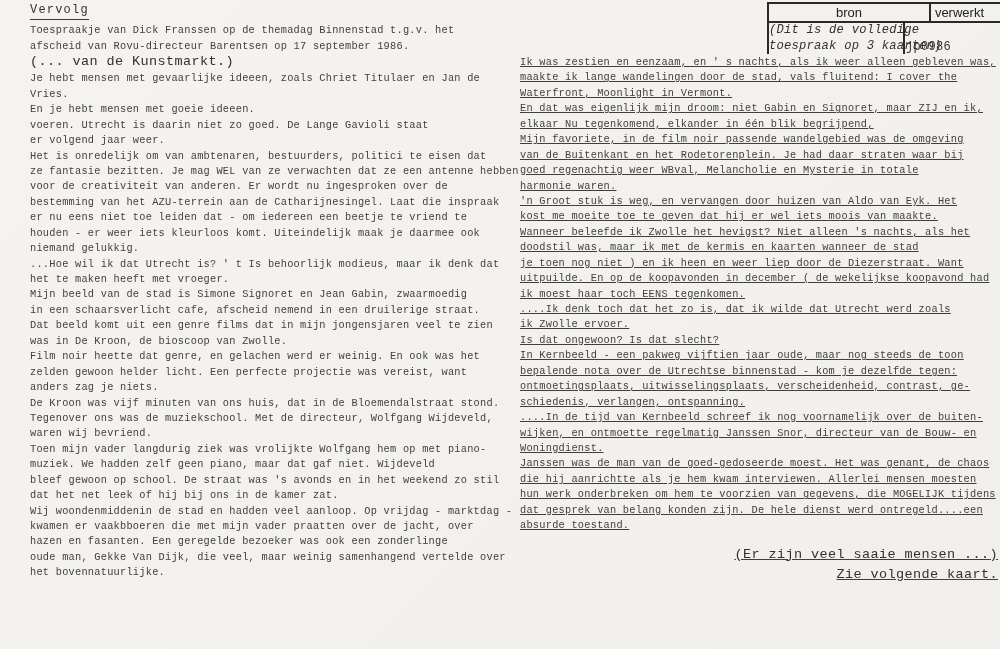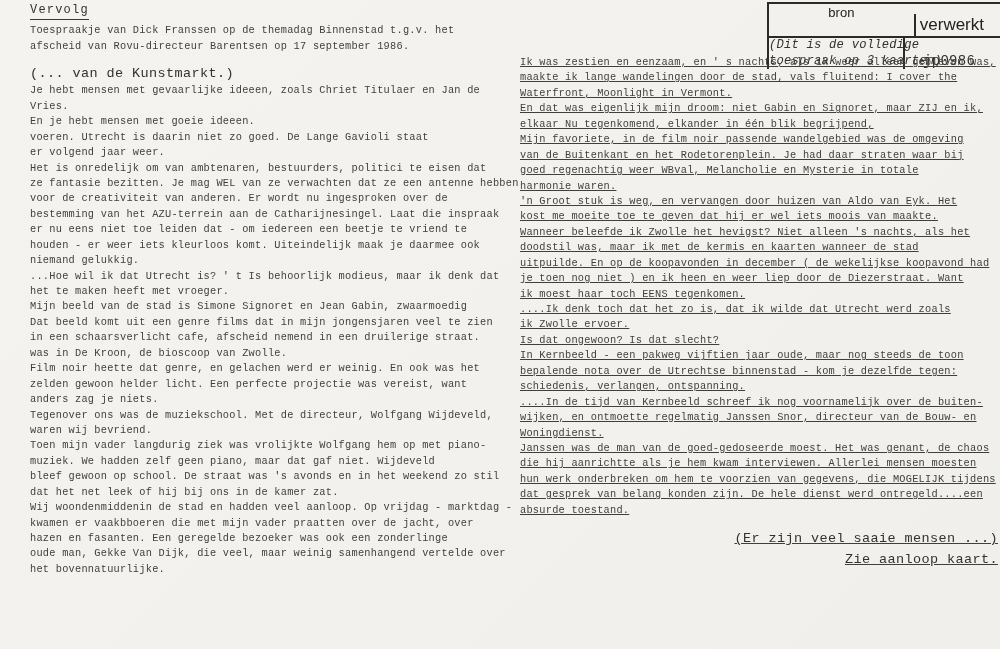--- a/index.html
+++ b/index.html
@@ -42,21 +42,21 @@
     white-space: pre;
   }
   .doc-title {
     display: inline-block;
     font-size: 12px;
     letter-spacing: 1.2px;
     border-bottom: 1.5px solid #3a3936;
     padding-bottom: 1px;
     margin-bottom: 3px;
   }
-  .aside-line { height: 16px; margin: 12px 0 1px 0; }
+  .aside-line { height: 16px; margin: 0 0 1px 0; }
   .closing { margin-top: 13px; text-align: right; }
   .closing .big { height: 20.5px; }
   
   .header-table {
     position: absolute;
     left: 767px; top: 2px;
     width: 233px;
     border-top: 2px solid #2b2a28;
     font-family: "Liberation Sans", sans-serif;
   }
@@ -68,24 +68,23 @@
   .ht-head .ht-bron {
     width: 167px;
     text-align: center;
     font-size: 13px;
     color: #232220;
     padding: 1px 0 1px 0;
   }
   .ht-head .ht-verwerkt {
     flex: 1;
     border-left: 2px solid #2b2a28;
-    font-size: 17px;
+    font-size: 13px;
     color: #232220;
     padding: 1px 16px 1px 4px;
-    margin-top: 10px;
   }
   .ht-body {
     display: flex;
     border-left: 2px solid #2b2a28;
     height: 31px;
   }
   .ht-note {
     width: 134px;
     font-family: "Liberation Mono", "DejaVu Sans Mono", monospace;
     font-size: 12.2px;
@@ -95,25 +94,24 @@
     white-space: pre;
     font-style: italic;
   }
   .ht-note .tl { height: 15.5px; }
   .ht-code {
     flex: 1;
     border-left: 2px solid #2b2a28;
     display: flex;
     align-items: flex-end;
     font-family: "Liberation Mono", "DejaVu Sans Mono", monospace;
-    font-size: 14px;
+    font-size: 12px;
     letter-spacing: 0.3px;
     color: #33322f;
-    padding-left: 18px;
-    text-decoration: underline;
+    padding-left: 1px;
   }
 </style>
 </head>
 <body>
 
 <div class="page">
 
   <div class="header-table">
     <div class="ht-head">
       <div class="ht-bron">bron</div>
@@ -143,26 +141,27 @@
         <div class="tl">Het is onredelijk om van ambtenaren, bestuurders, politici te eisen dat</div>
         <div class="tl">ze fantasie bezitten. Je mag WEL van ze verwachten dat ze een antenne hebben</div>
         <div class="tl">voor de creativiteit van anderen. Er wordt nu ingesproken over de</div>
         <div class="tl">bestemming van het AZU-terrein aan de Catharijnesingel. Laat die inspraak</div>
         <div class="tl">er nu eens niet toe leiden dat - om iedereen een beetje te vriend te</div>
         <div class="tl">houden - er weer iets kleurloos komt. Uiteindelijk maak je daarmee ook</div>
         <div class="tl">niemand gelukkig.</div>
         <div class="tl">...Hoe wil ik dat Utrecht is? ' t Is behoorlijk modieus, maar ik denk dat</div>
         <div class="tl">het te maken heeft met vroeger.</div>
         <div class="tl">Mijn beeld van de stad is Simone Signoret en Jean Gabin, zwaarmoedig</div>
+        <div class="tl">in een schaarsverlicht cafe, afscheid nemend in een druilerige straat.</div>
         <div class="tl">Dat beeld komt uit een genre films dat in mijn jongensjaren veel te zien</div>
-        <div class="tl">in een schaarsverlicht cafe, afscheid nemend in een druilerige straat.</div>
         <div class="tl">was in De Kroon, de bioscoop van Zwolle.</div>
         <div class="tl">Film noir heette dat genre, en gelachen werd er weinig. En ook was het</div>
         <div class="tl">zelden gewoon helder licht. Een perfecte projectie was vereist, want</div>
         <div class="tl">anders zag je niets.</div>
+        <div class="tl">De Kroon was vijf minuten van ons huis, dat in de Bloemendalstraat stond.</div>
         <div class="tl">Tegenover ons was de muziekschool. Met de directeur, Wolfgang Wijdeveld,</div>
         <div class="tl">waren wij bevriend.</div>
         <div class="tl">Toen mijn vader langdurig ziek was vrolijkte Wolfgang hem op met piano-</div>
         <div class="tl">muziek. We hadden zelf geen piano, maar dat gaf niet. Wijdeveld</div>
         <div class="tl">bleef gewoon op school. De straat was 's avonds en in het weekend zo stil</div>
         <div class="tl">dat het net leek of hij bij ons in de kamer zat.</div>
         <div class="tl">Wij woondenmiddenin de stad en hadden veel aanloop. Op vrijdag - marktdag -</div>
         <div class="tl">kwamen er vaakbboeren die met mijn vader praatten over de jacht, over</div>
         <div class="tl">hazen en fasanten. Een geregelde bezoeker was ook een zonderlinge</div>
         <div class="tl">oude man, Gekke Van Dijk, die veel, maar weinig samenhangend vertelde over</div>
@@ -178,37 +177,38 @@
         <div class="tl">En dat was eigenlijk mijn droom: niet Gabin en Signoret, maar ZIJ en ik,</div>
         <div class="tl">elkaar Nu tegenkomend, elkander in één blik begrijpend,</div>
         <div class="tl">Mijn favoriete, in de film noir passende wandelgebied was de omgeving</div>
         <div class="tl">van de Buitenkant en het Rodetorenplein. Je had daar straten waar bij</div>
         <div class="tl">goed regenachtig weer WBval, Melancholie en Mysterie in totale</div>
         <div class="tl">harmonie waren.</div>
         <div class="tl">'n Groot stuk is weg, en vervangen door huizen van Aldo van Eyk. Het</div>
         <div class="tl">kost me moeite toe te geven dat hij er wel iets moois van maakte.</div>
         <div class="tl">Wanneer beleefde ik Zwolle het hevigst? Niet alleen 's nachts, als het</div>
         <div class="tl">doodstil was, maar ik met de kermis en kaarten wanneer de stad</div>
+        <div class="tl">je toen nog niet ) en ik heen en weer liep door de Diezerstraat. Want</div>
         <div class="tl">uitpuilde. En op de koopavonden in december ( de wekelijkse koopavond had</div>
-        <div class="tl">je toen nog niet ) en ik heen en weer liep door de Diezerstraat. Want</div>
         <div class="tl">ik moest haar toch EENS tegenkomen.</div>
         <div class="tl">....Ik denk toch dat het zo is, dat ik wilde dat Utrecht werd zoals</div>
         <div class="tl">ik Zwolle ervoer.</div>
         <div class="tl">Is dat ongewoon? Is dat slecht?</div>
         <div class="tl">In Kernbeeld - een pakweg vijftien jaar oude, maar nog steeds de toon</div>
         <div class="tl">bepalende nota over de Utrechtse binnenstad - kom je dezelfde tegen:</div>
+        <div class="tl">ontmoetingsplaats, uitwisselingsplaats, verscheidenheid, contrast, ge-</div>
         <div class="tl">schiedenis, verlangen, ontspanning.</div>
         <div class="tl">....In de tijd van Kernbeeld schreef ik nog voornamelijk over de buiten-</div>
         <div class="tl">wijken, en ontmoette regelmatig Janssen Snor, directeur van de Bouw- en</div>
         <div class="tl">Woningdienst.</div>
         <div class="tl">Janssen was de man van de goed-gedoseerde moest. Het was genant, de chaos</div>
         <div class="tl">die hij aanrichtte als je hem kwam interviewen. Allerlei mensen moesten</div>
         <div class="tl">hun werk onderbreken om hem te voorzien van gegevens, die MOGELIJK tijdens</div>
         <div class="tl">dat gesprek van belang konden zijn. De hele dienst werd ontregeld....een</div>
         <div class="tl">absurde toestand.</div>
       </div>
     <div class="closing">
       <div class="big">(Er zijn veel saaie mensen ...)</div>
-      <div class="big">Zie aanloop kaart.</div>
+      <div class="big">Zie volgende kaart.</div>
     </div>
   </div>
 
 </div>
 
 </body></html>

